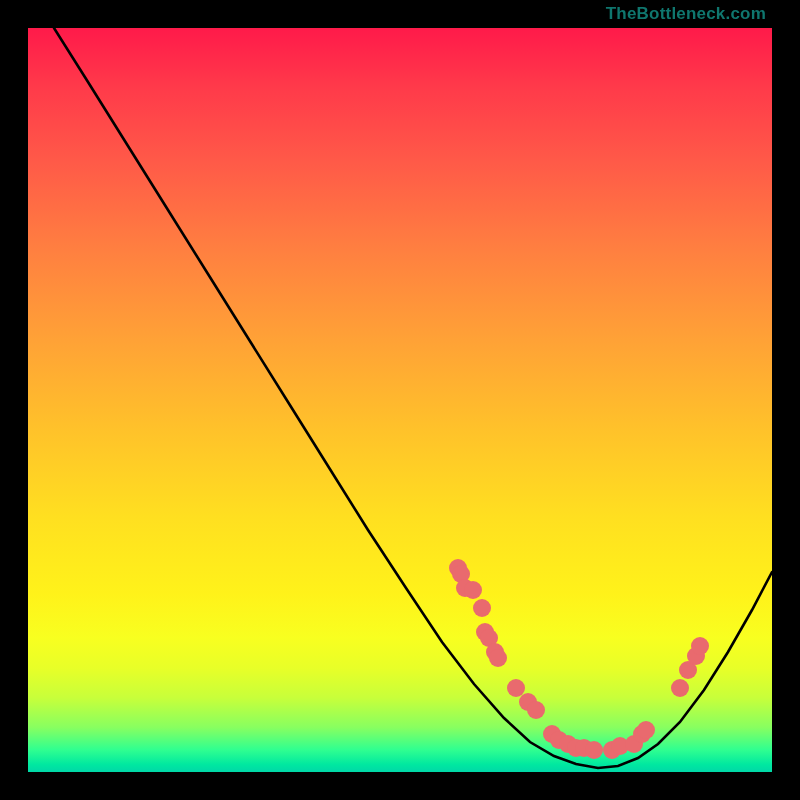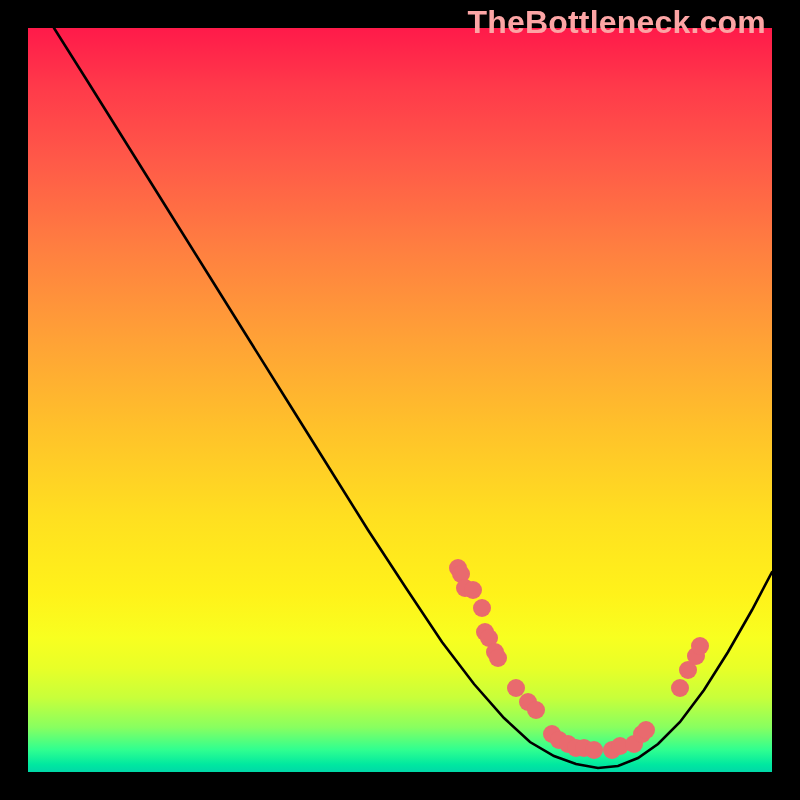--- a/index.html
+++ b/index.html
@@ -48,22 +48,22 @@
       #88ff60 94%,
       #30ff90 97%,
       #00e8a0 99%,
       #00d8a8 100%
     );
   }
   .watermark {
     position: absolute;
     top: 4px;
     right: 34px;
-    color: #fca5a5;
-    font-size: 32px;
+    color: #0f766e;
+    font-size: 17px;
     font-weight: 600;
     letter-spacing: 0.2px;
     user-select: none;
   }
   svg.curve {
     position: absolute;
     left: 0;
     top: 0;
     width: 744px;
     height: 744px;

